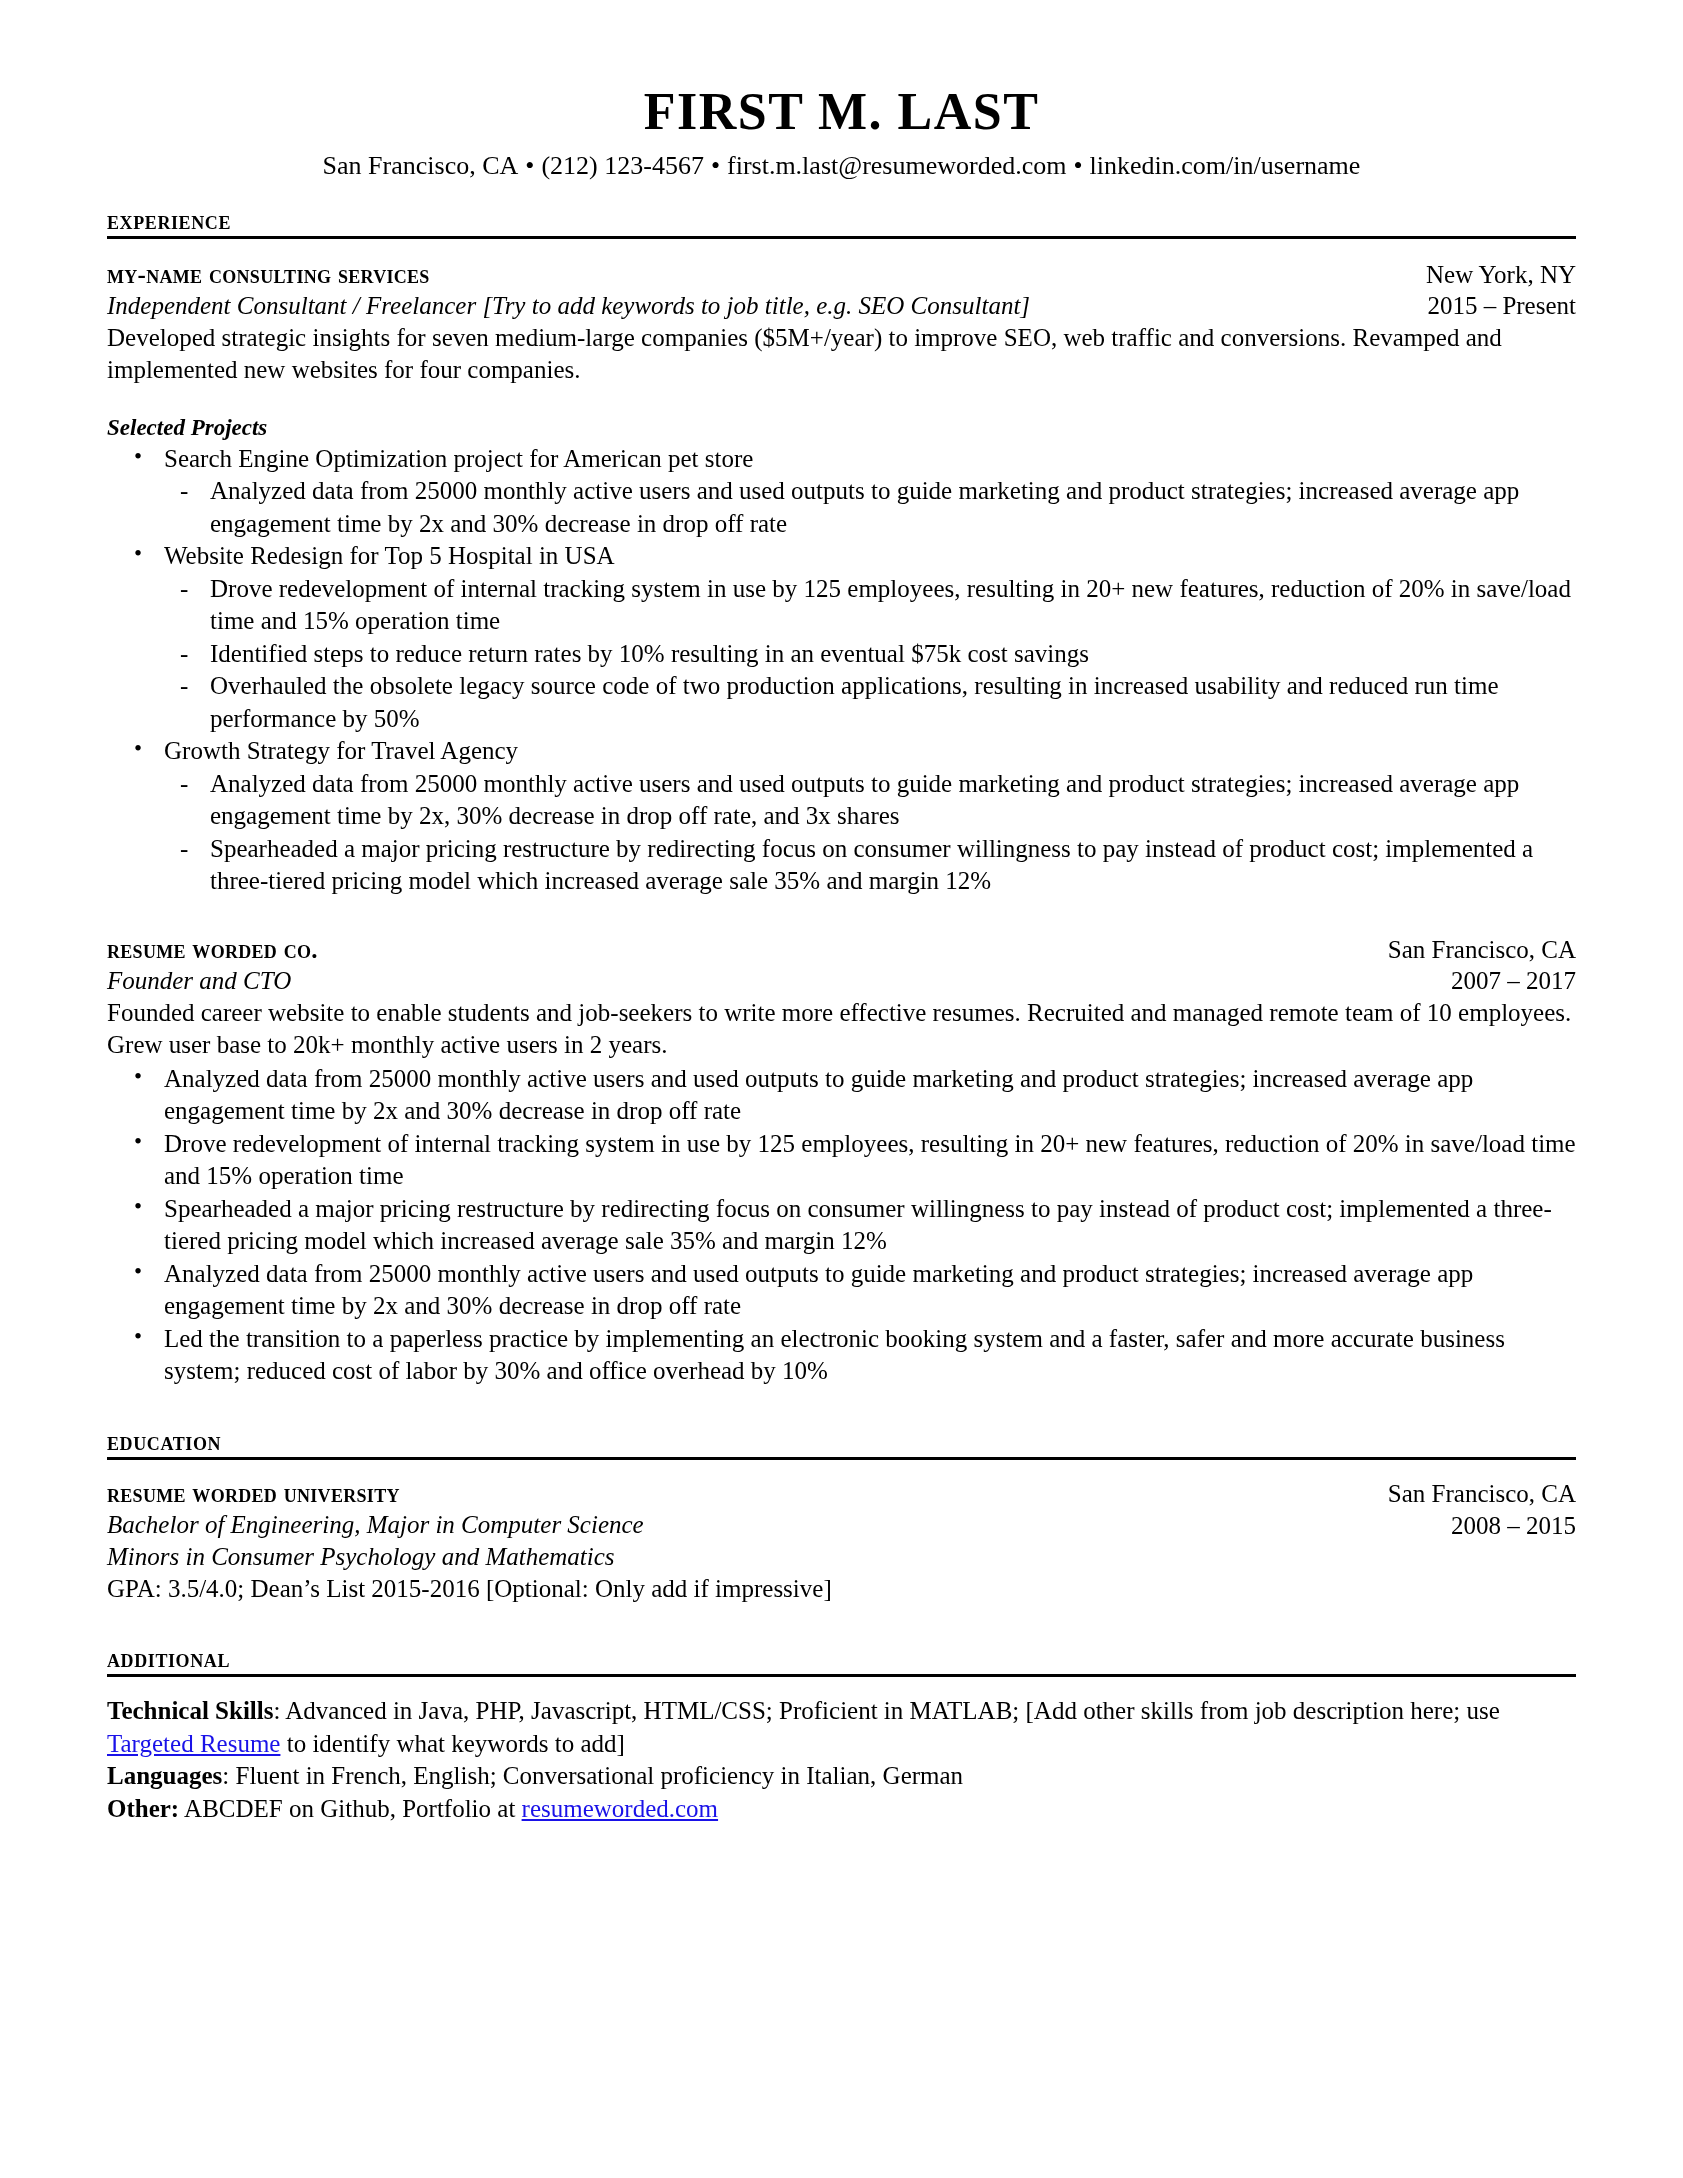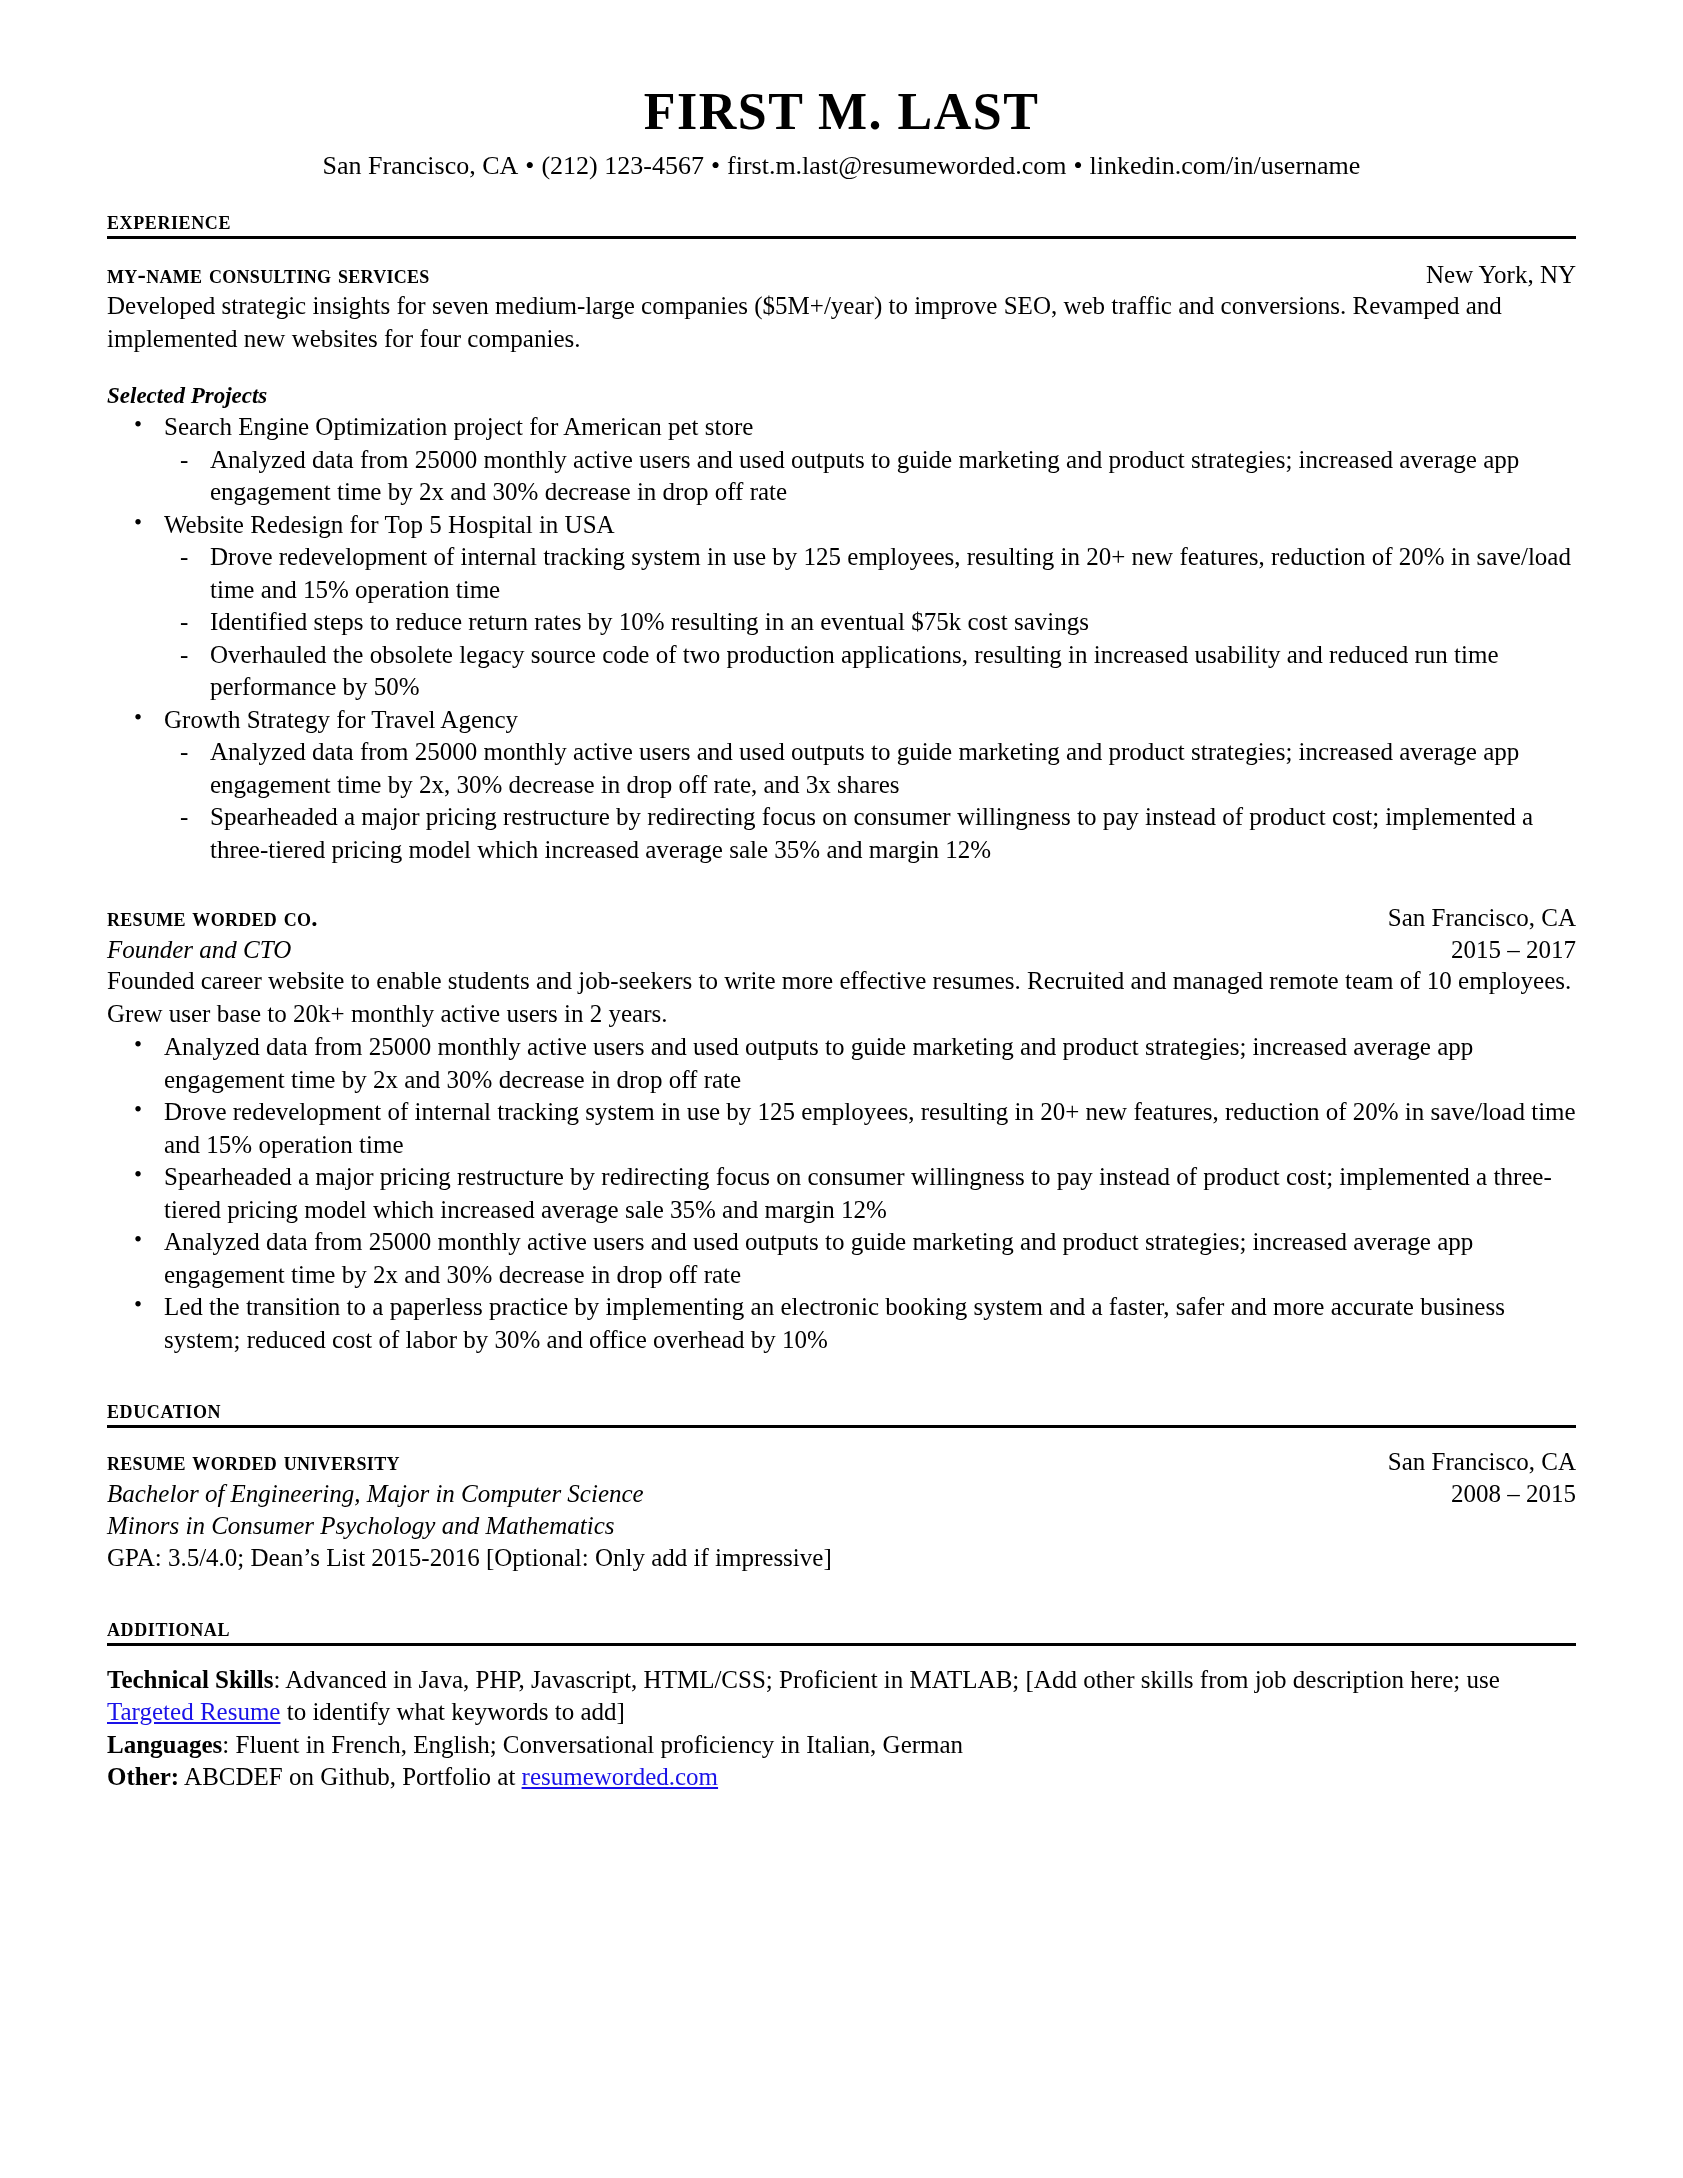--- a/index.html
+++ b/index.html
@@ -156,20 +156,24 @@
   <div class="contact">
     <span>San Francisco, CA</span><span class="sep">•</span><span>(212) 123-4567</span><span class="sep">•</span><span>first.m.last@resumeworded.com</span><span class="sep">•</span><span>linkedin.com/in/username</span>
   </div>
 
   <div class="section-head sec-gap-exp">Experience</div>
 
   <div class="entry">
     <div class="row">
       <div class="org">My-Name Consulting Services</div>
       <div class="loc">New York, NY</div>
+    </div>
+    <div class="row">
+      <div class="title">Independent Consultant / Freelancer [Try to add keywords to job title, e.g. SEO Consultant]</div>
+      <div class="dates">2015 – Present</div>
     </div>
     <div class="para">Developed strategic insights for seven medium-large companies ($5M+/year) to improve SEO, web traffic and conversions. Revamped and implemented new websites for four companies.</div>
 
     <div class="sub-head">Selected Projects</div>
 
     <ul class="lvl1">
       <li class="b1">
         <span>Search Engine Optimization project for American pet store</span>
         <ul class="lvl2">
           <li class="b2">Analyzed data from 25000 monthly active users and used outputs to guide marketing and product strategies; increased average app engagement time by 2x and 30% decrease in drop off rate</li>
@@ -195,21 +199,21 @@
 
   <div class="block-gap"></div>
 
   <div class="entry">
     <div class="row">
       <div class="org">Resume Worded Co.</div>
       <div class="loc">San Francisco, CA</div>
     </div>
     <div class="row">
       <div class="title">Founder and CTO</div>
-      <div class="dates">2015 – 2017</div>
+      <div class="dates">2007 – 2017</div>
     </div>
     <div class="para">Founded career website to enable students and job-seekers to write more effective resumes. Recruited and managed remote team of 10 employees. Grew user base to 20k+ monthly active users in 2 years.</div>
 
     <ul class="lvl1">
       <li class="b1">Analyzed data from 25000 monthly active users and used outputs to guide marketing and product strategies; increased average app engagement time by 2x and 30% decrease in drop off rate</li>
       <li class="b1">Drove redevelopment of internal tracking system in use by 125 employees, resulting in 20+ new features, reduction of 20% in save/load time and 15% operation time</li>
       <li class="b1">Spearheaded a major pricing restructure by redirecting focus on consumer willingness to pay instead of product cost; implemented a three-tiered pricing model which increased average sale 35% and margin 12%</li>
       <li class="b1">Analyzed data from 25000 monthly active users and used outputs to guide marketing and product strategies; increased average app engagement time by 2x and 30% decrease in drop off rate</li>
       <li class="b1">Led the transition to a paperless practice by implementing an electronic booking system and a faster, safer and more accurate business system; reduced cost of labor by 30% and office overhead by 10%</li>
     </ul>

